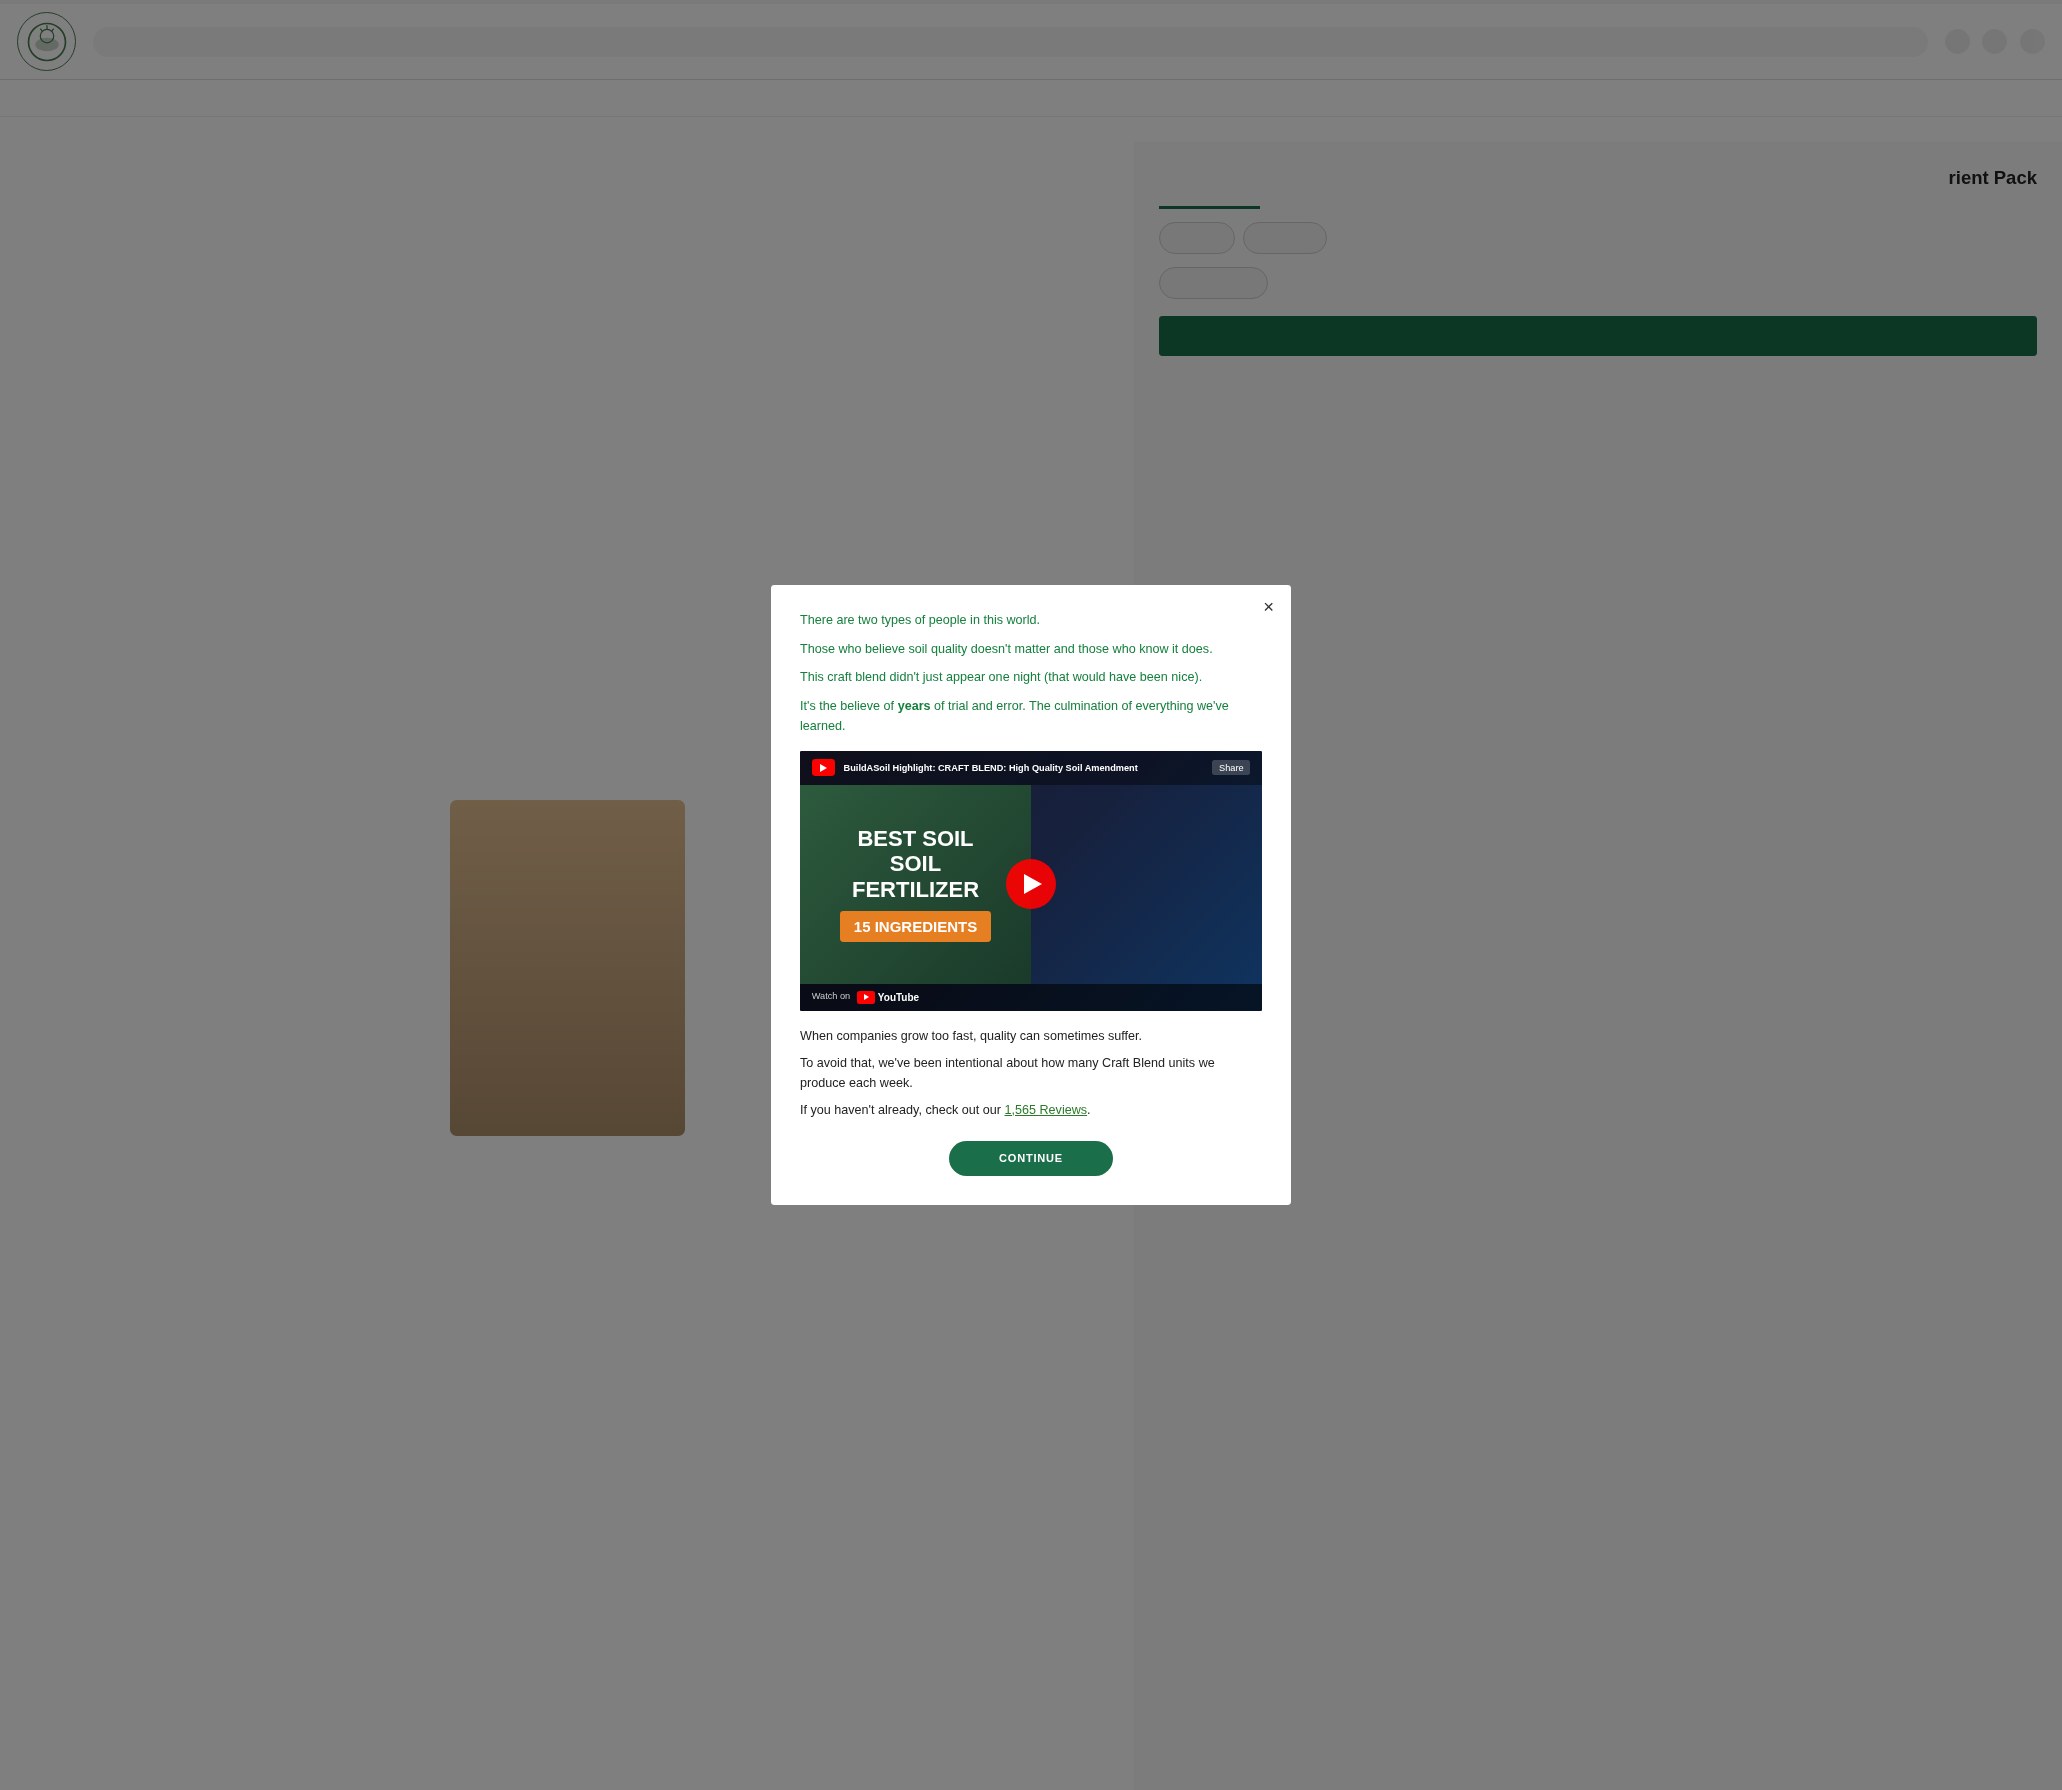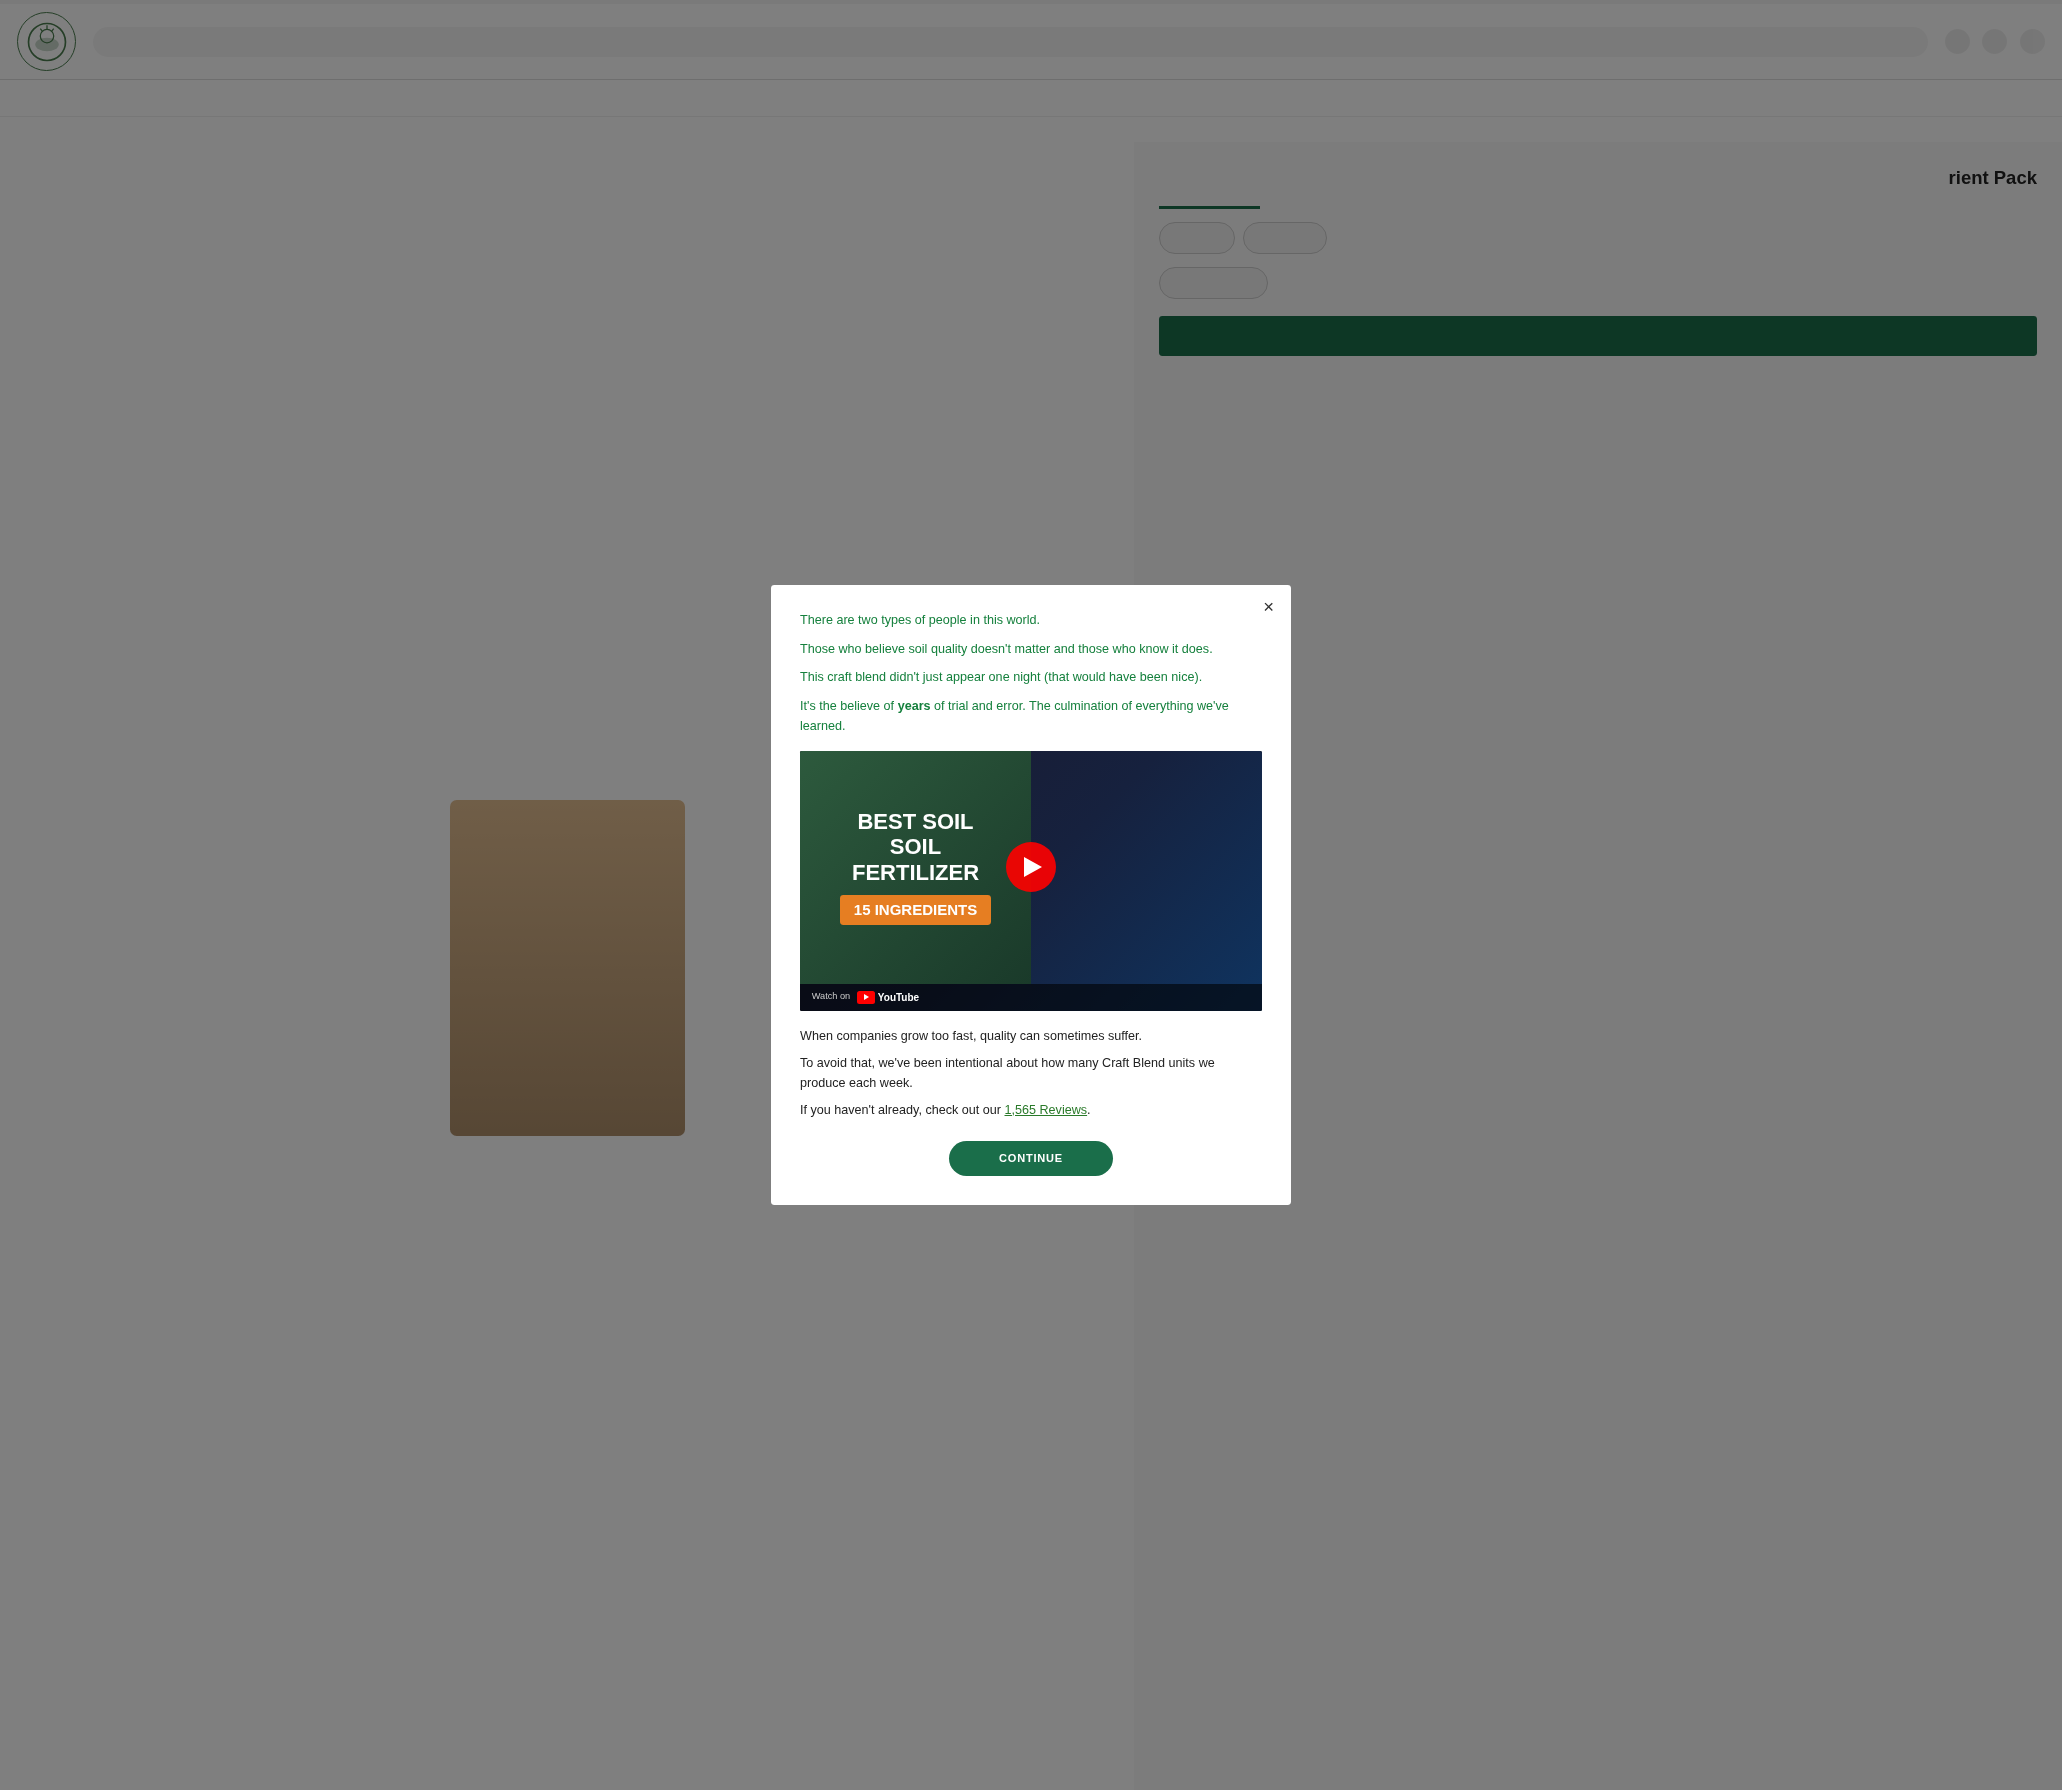--- a/index.html
+++ b/index.html
@@ -423,20 +423,26 @@
 
     <p class="modal-text-block">This craft blend didn't just appear one night (that would have been nice).</p>
 
     <p class="modal-text-block">
       <span>It's the believe of </span><strong>years</strong><span> of trial and error. The culmination of everything we've learned.</span>
     </p>
 
     <div class="video-container">
       <div class="video-inner">
 
+        <div class="video-top-bar">
+          <div class="yt-logo-small"></div>
+          <span class="video-channel-name">BuildASoil Highlight: CRAFT BLEND: High Quality Soil Amendment</span>
+          <div style="flex:1;"></div>
+          <button class="share-btn">Share</button>
+        </div>
 
         <div class="video-main-area">
           <div class="video-bg-content">
             <div class="video-left-panel">
               <div class="video-text-best">BEST SOIL</div>
               <div class="video-text-soil">SOIL</div>
               <div class="video-text-fertilizer">FERTILIZER</div>
               <div class="video-ingredients-badge">15 INGREDIENTS</div>
             </div>
           </div>

